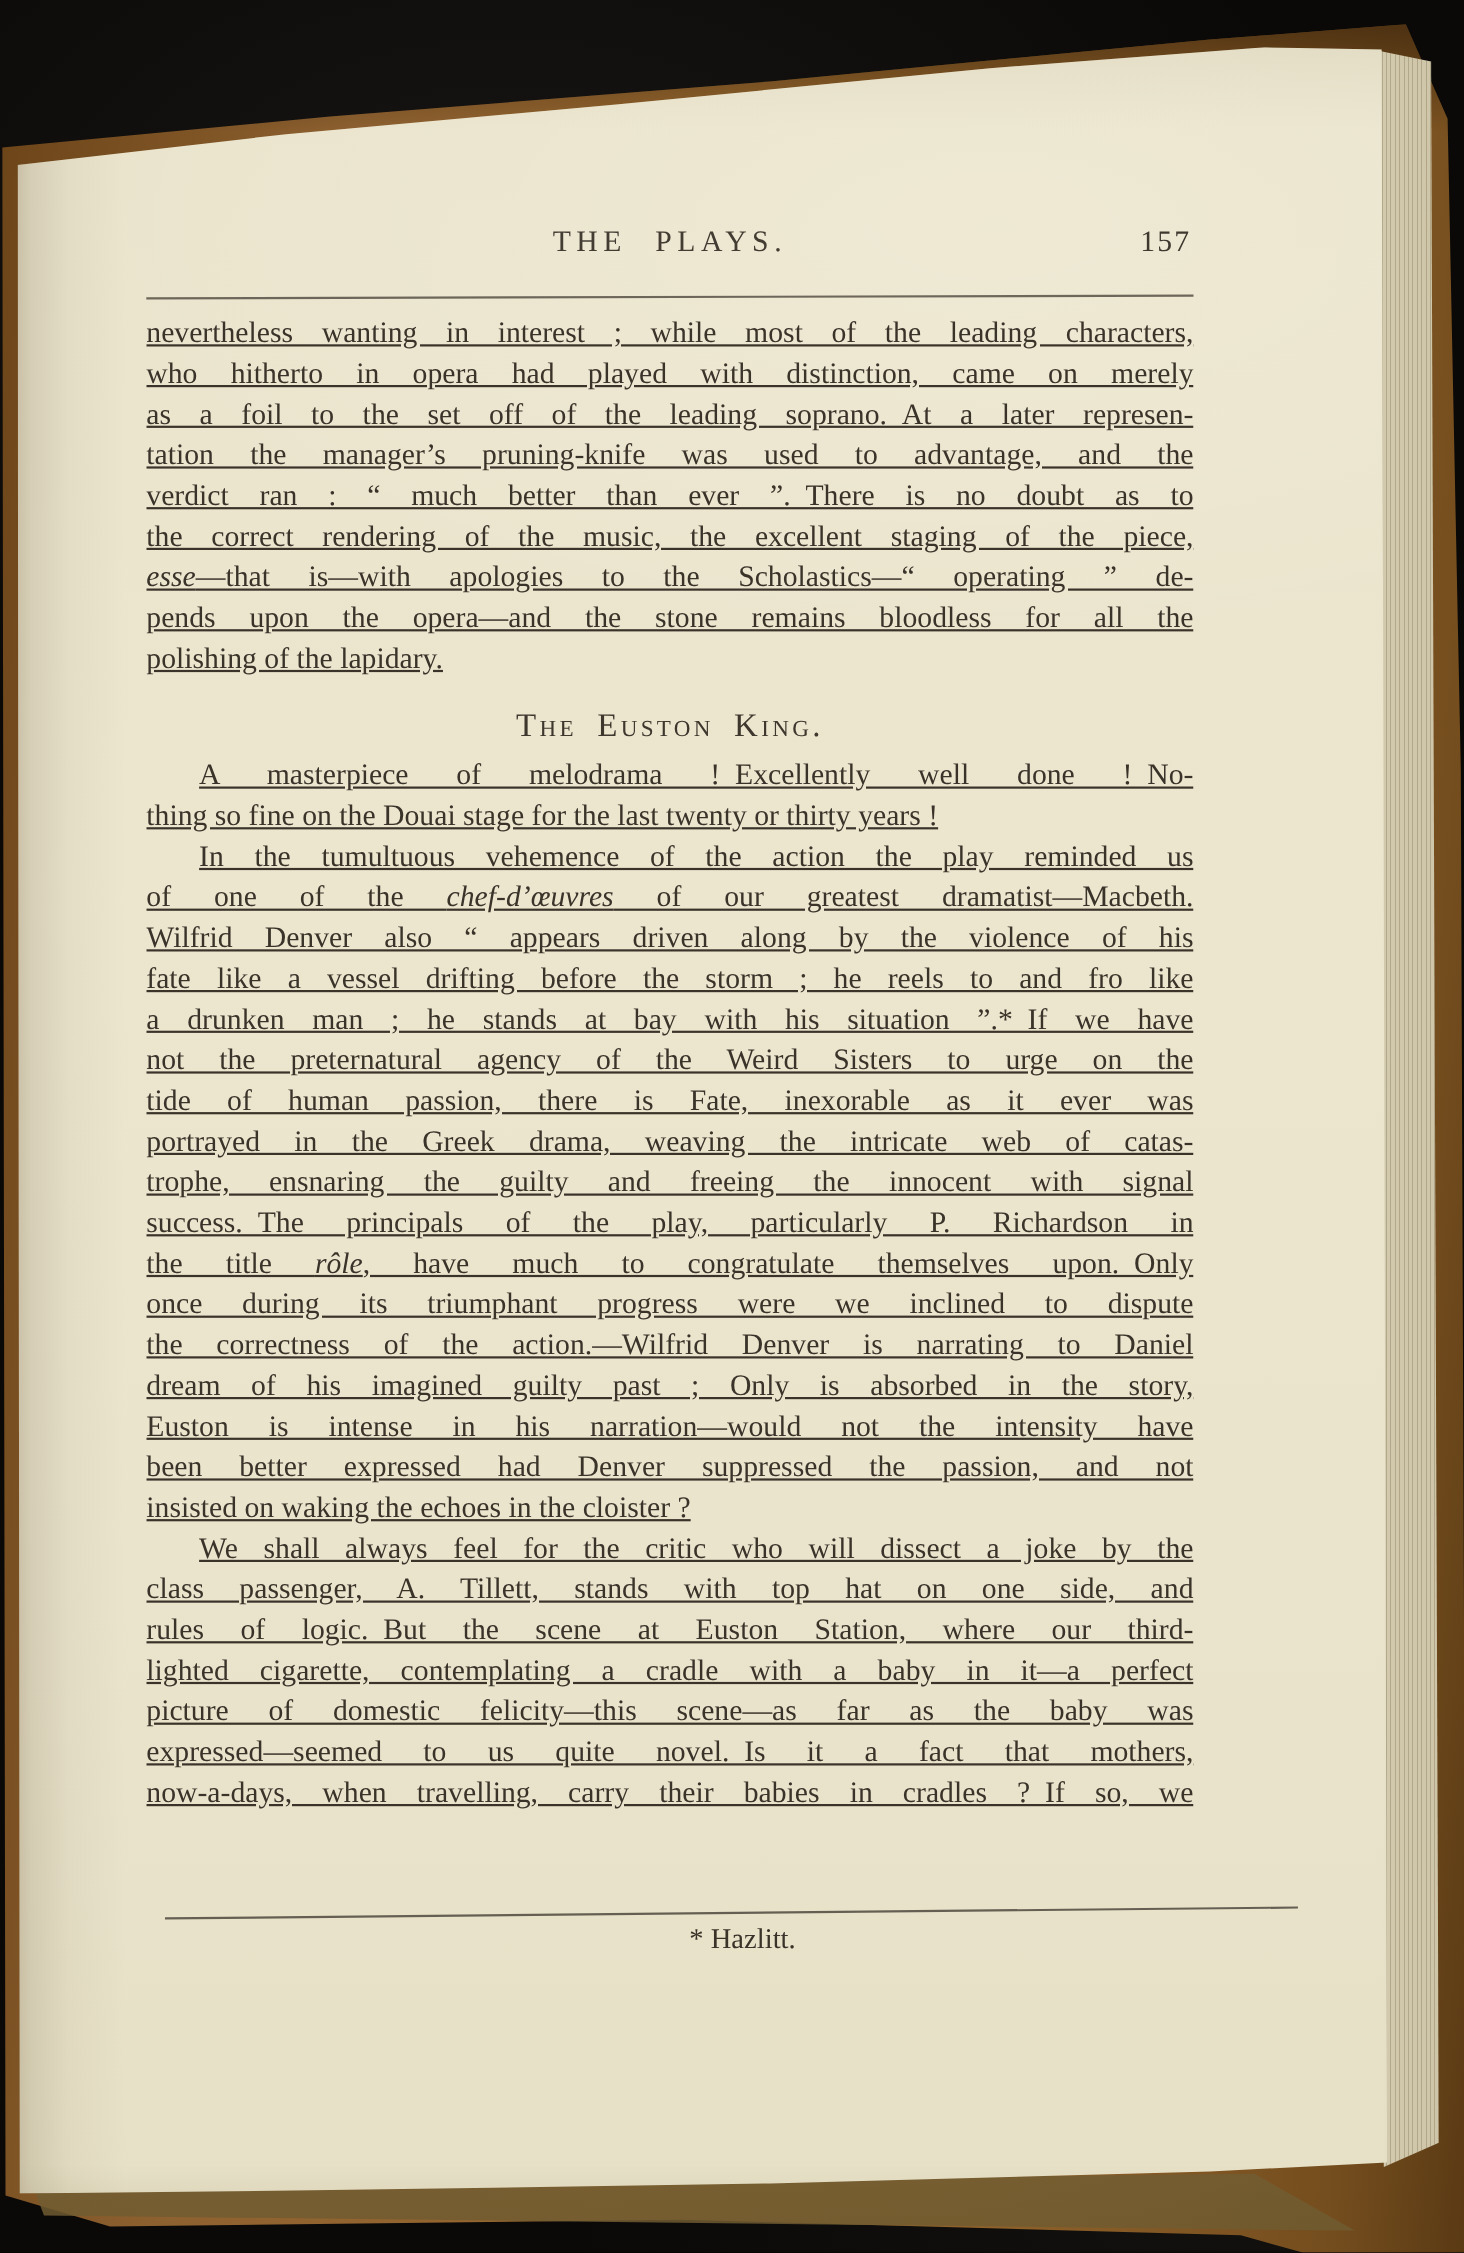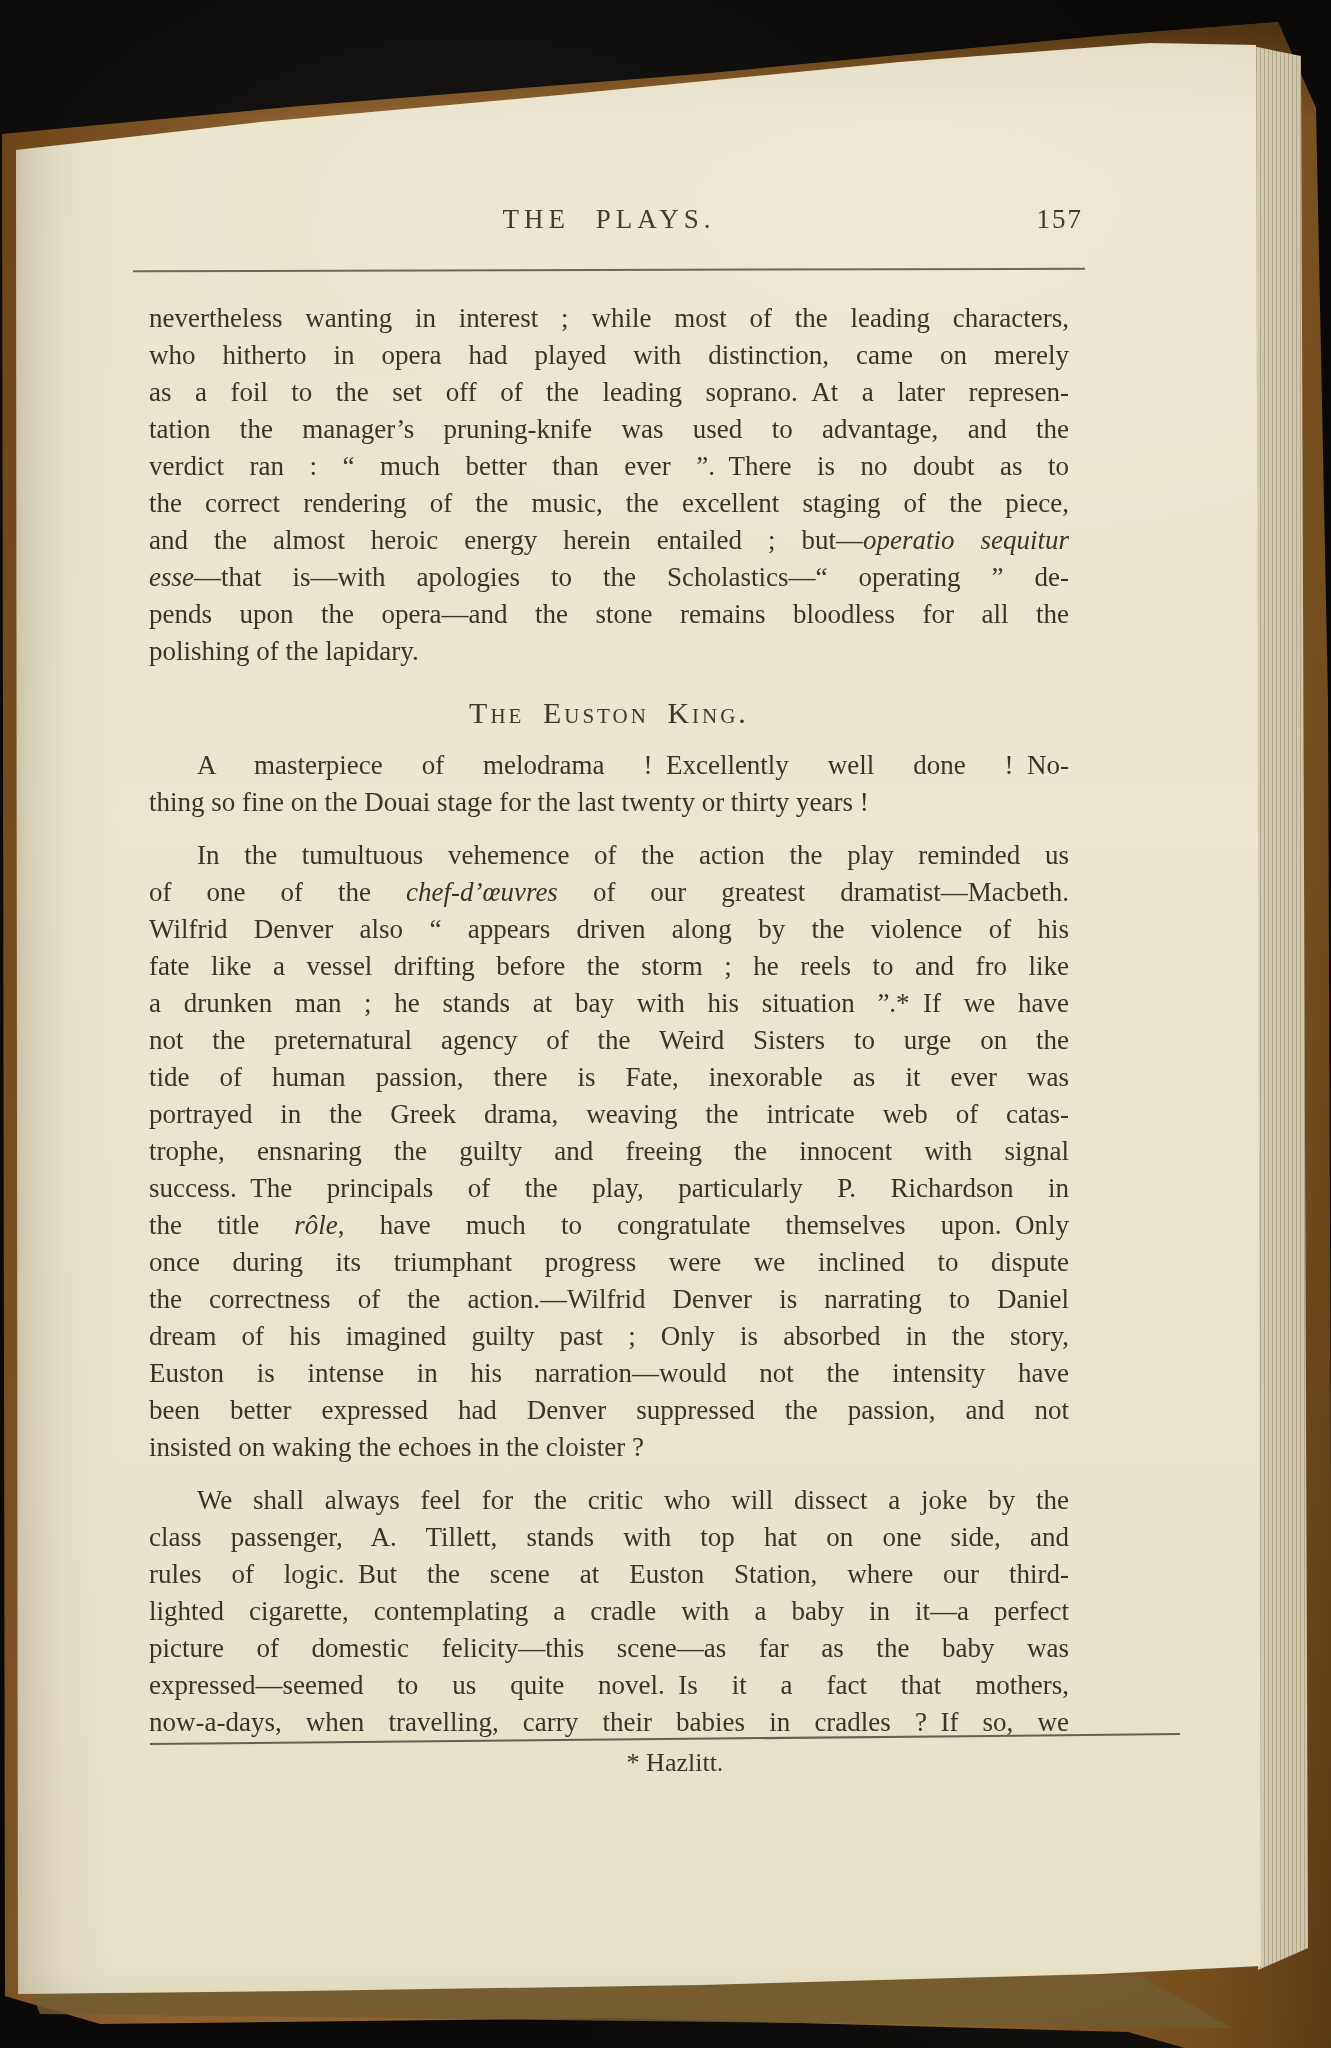--- a/index.html
+++ b/index.html
@@ -63,21 +63,21 @@
   }
   .page-number{position:absolute;right:2px;top:0;font-size:27px;letter-spacing:2px;color:#3e382f;}
   .header-rule{
     position:absolute;left:133px;top:269px;width:952px;height:2px;
     background:#4c463c;opacity:.8;transform:rotate(-0.15deg);
   }
   .text-body{
     position:absolute;left:133px;top:284px;width:952px;
     font-size:27px;line-height:37px;
   }
-  .paragraph{margin:16px;}
+  .paragraph{margin:0;text-decoration:underline;}
   .line{height:37px;overflow:hidden;}
   .line.j{text-align:justify;text-align-last:justify;}
   .line.indent{text-indent:48px;}
   .section-heading{
     height:37px;margin:24px 0 8px;text-align:center;
     font-variant:small-caps;font-size:30px;letter-spacing:3px;word-spacing:8px;color:#3e372e;
   }
   .footnote-rule{
     position:absolute;left:150px;top:1743px;width:1030px;height:2px;
     background:#443e34;opacity:.8;transform:rotate(-0.55deg);transform-origin:left center;
@@ -104,21 +104,20 @@
     <div class="header-rule"></div>
 
     <div class="text-body" id="text-body">
         <div class="paragraph">
           <div class="line j">nevertheless wanting in interest ; while most of the leading characters,</div>
           <div class="line j">who hitherto in opera had played with distinction, came on merely</div>
           <div class="line j">as a foil to the set off of the leading soprano. At a later represen-</div>
           <div class="line j">tation the manager’s pruning-knife was used to advantage, and the</div>
           <div class="line j">verdict ran : “ much better than ever ”. There is no doubt as to</div>
           <div class="line j">the correct rendering of the music, the excellent staging of the piece,</div>
-          <div class="line j">and the almost heroic energy herein entailed ; but—<i>operatio sequitur</i></div>
           <div class="line j"><i>esse</i>—that is—with apologies to the Scholastics—“ operating ” de-</div>
           <div class="line j">pends upon the opera—and the stone remains bloodless for all the</div>
           <div class="line">polishing of the lapidary.</div>
         </div>
         <div class="section-heading">The Euston King.</div>
         <div class="paragraph">
           <div class="line j indent">A masterpiece of melodrama ! Excellently well done ! No-</div>
           <div class="line">thing so fine on the Douai stage for the last twenty or thirty years !</div>
         </div>
         <div class="paragraph">

